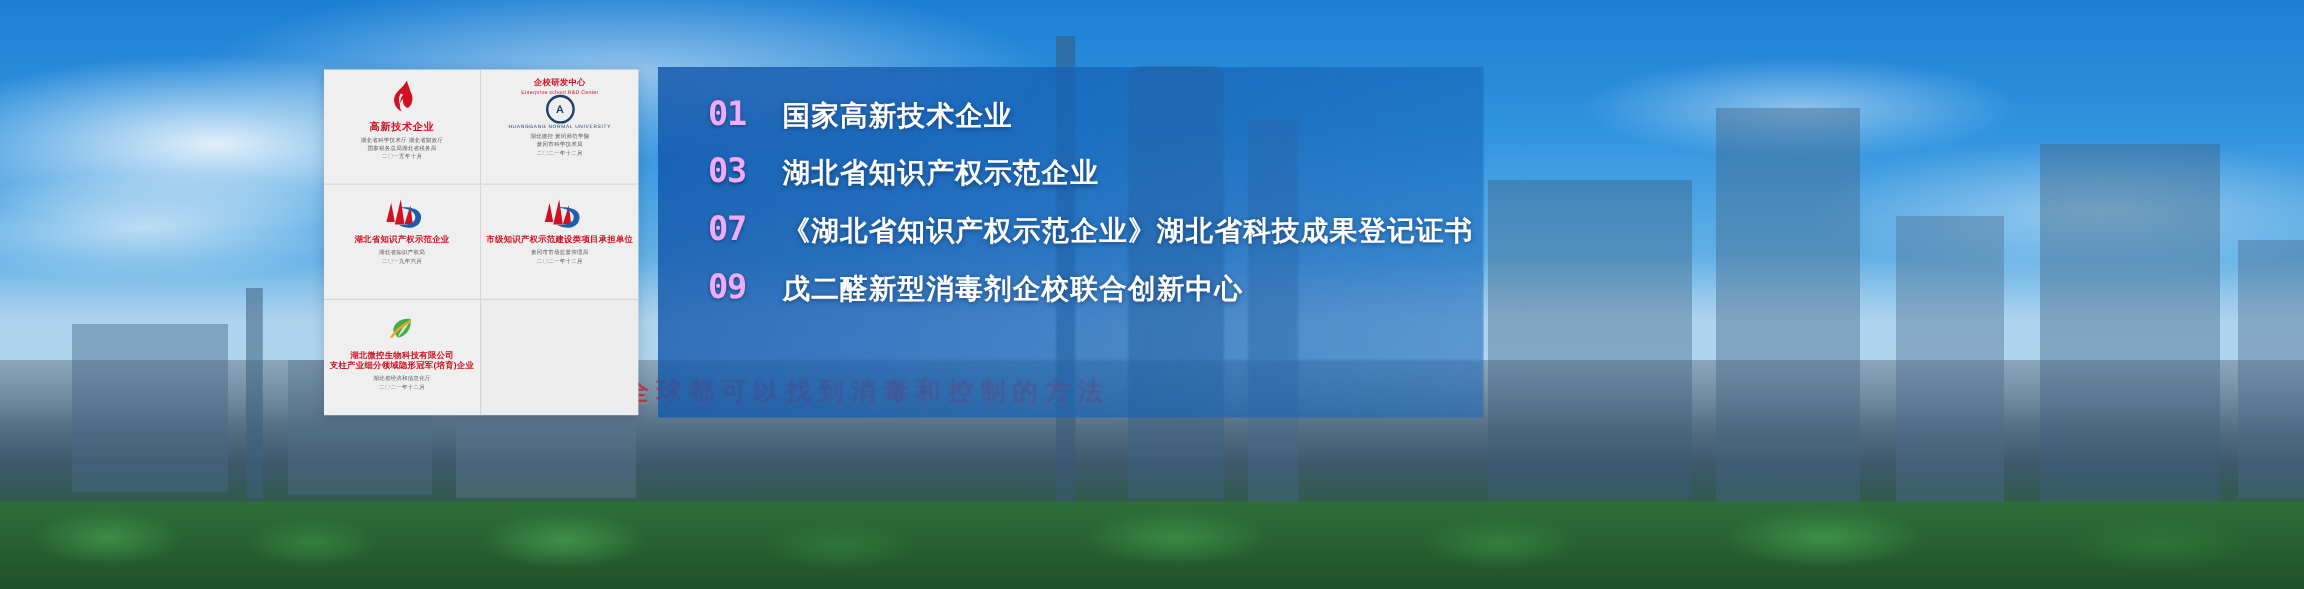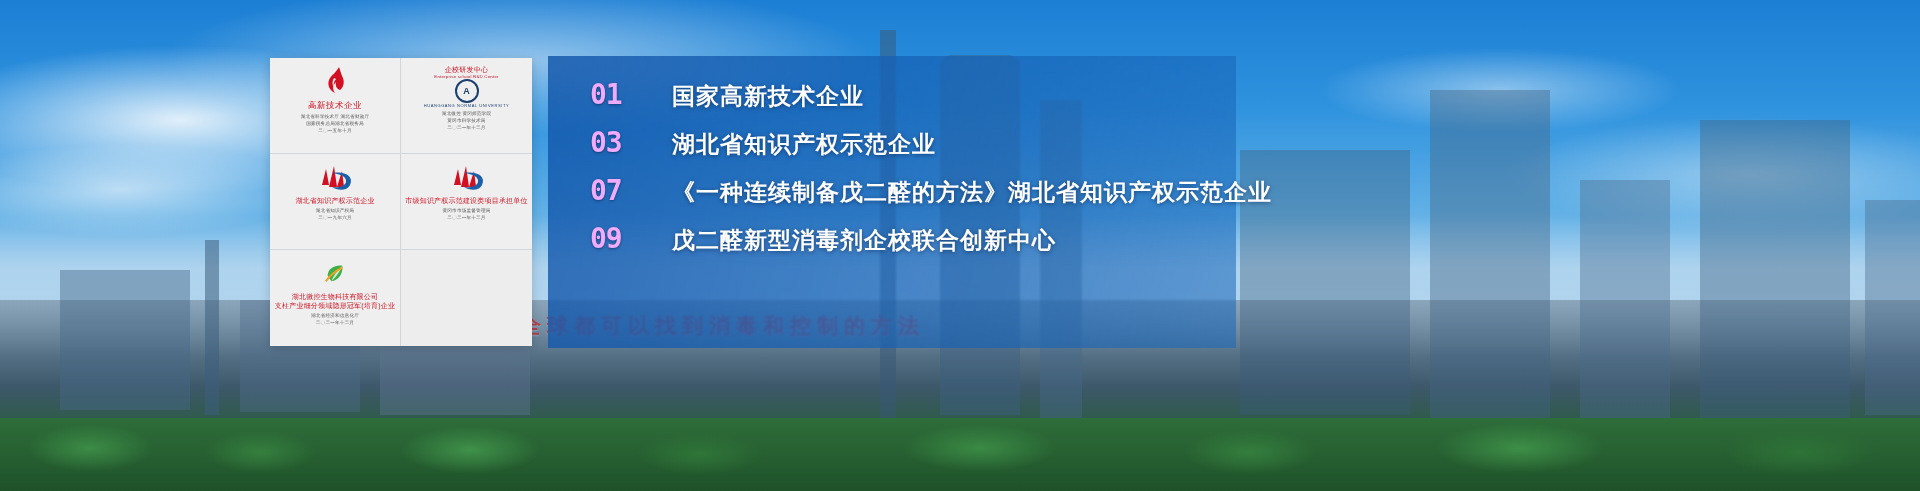--- a/index.html
+++ b/index.html
@@ -59,21 +59,21 @@
     position:relative;
     border-right:1px solid #cfd6dc;border-bottom:1px solid #cfd6dc;
     background:#efefef;
     display:flex;flex-direction:column;align-items:center;
     justify-content:flex-start;padding:6px 3px 2px;box-sizing:border-box;
   }
   .cert:nth-child(2n){border-right:none;}
   .cert:nth-child(n+5){border-bottom:none;}
   .cert-emblem{height:36px;display:flex;align-items:center;justify-content:center;}
   .cert-title{
-    font-size:8.5px;font-weight:normal;color:#cf1020;letter-spacing:.5px;
+    font-size:8.5px;font-weight:bold;color:#cf1020;letter-spacing:.5px;
     text-align:left;line-height:1.15;margin-top:1px;
   }
   .cert-title.sm{font-size:7px;letter-spacing:.2px;}
   .cert-sub{
     font-size:4.6px;color:#555;text-align:center;line-height:1.5;
     margin-top:3px;letter-spacing:.2px;
   }
   .cert-sub div{white-space:nowrap;}
   .flame{width:26px;height:30px;}
   .badge-circ{
@@ -93,21 +93,21 @@
   }
   .list-items{position:absolute;left:590px;top:78px;width:650px;}
   .row{display:flex;align-items:baseline;height:48px;}
   .num{
     width:62px;flex:0 0 62px;color:#f0abfc;font-weight:bold;font-size:28px;
     font-family:"DejaVu Sans Mono","Liberation Mono",monospace;
     letter-spacing:-1px;text-shadow:0 1px 3px rgba(0,20,60,.5);
   }
   .txt{
     color:#fff;font-size:23px;font-weight:bold;letter-spacing:1px;
-    text-shadow:0 1px 4px rgba(0,25,70,.55);white-space:nowrap;margin-left:20px;
+    text-shadow:0 1px 4px rgba(0,25,70,.55);white-space:nowrap;
   }
 
   
   .slogan{
     position:absolute;left:520px;top:312px;
     font-size:21px;font-weight:bold;letter-spacing:6px;
     color:rgba(200,30,40,.72);
     text-shadow:0 1px 2px rgba(255,255,255,.25);
     white-space:nowrap;
   }
@@ -224,21 +224,21 @@
     <div class="row">
       <div class="num">01</div>
       <div class="txt">国家高新技术企业</div>
     </div>
     <div class="row">
       <div class="num">03</div>
       <div class="txt">湖北省知识产权示范企业</div>
     </div>
     <div class="row">
       <div class="num">07</div>
-      <div class="txt">《一种连续制备戊二醛的方法》湖北省知识产权示范企业</div>
+      <div class="txt">《湖北省知识产权示范企业》湖北省科技成果登记证书</div>
     </div>
     <div class="row">
       <div class="num">09</div>
       <div class="txt">戊二醛新型消毒剂企校联合创新中心</div>
     </div>
   </div>
 
 </div>
 
 </body></html>

